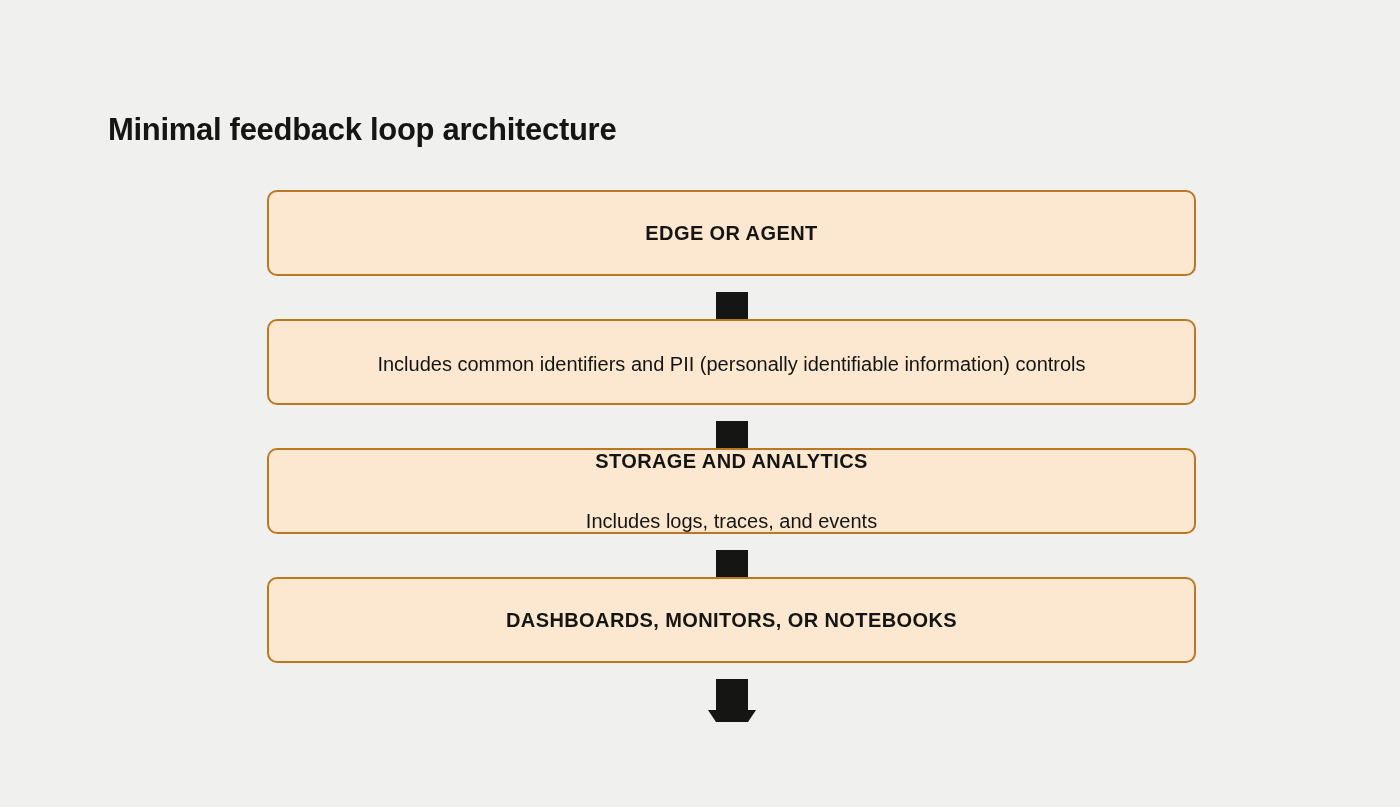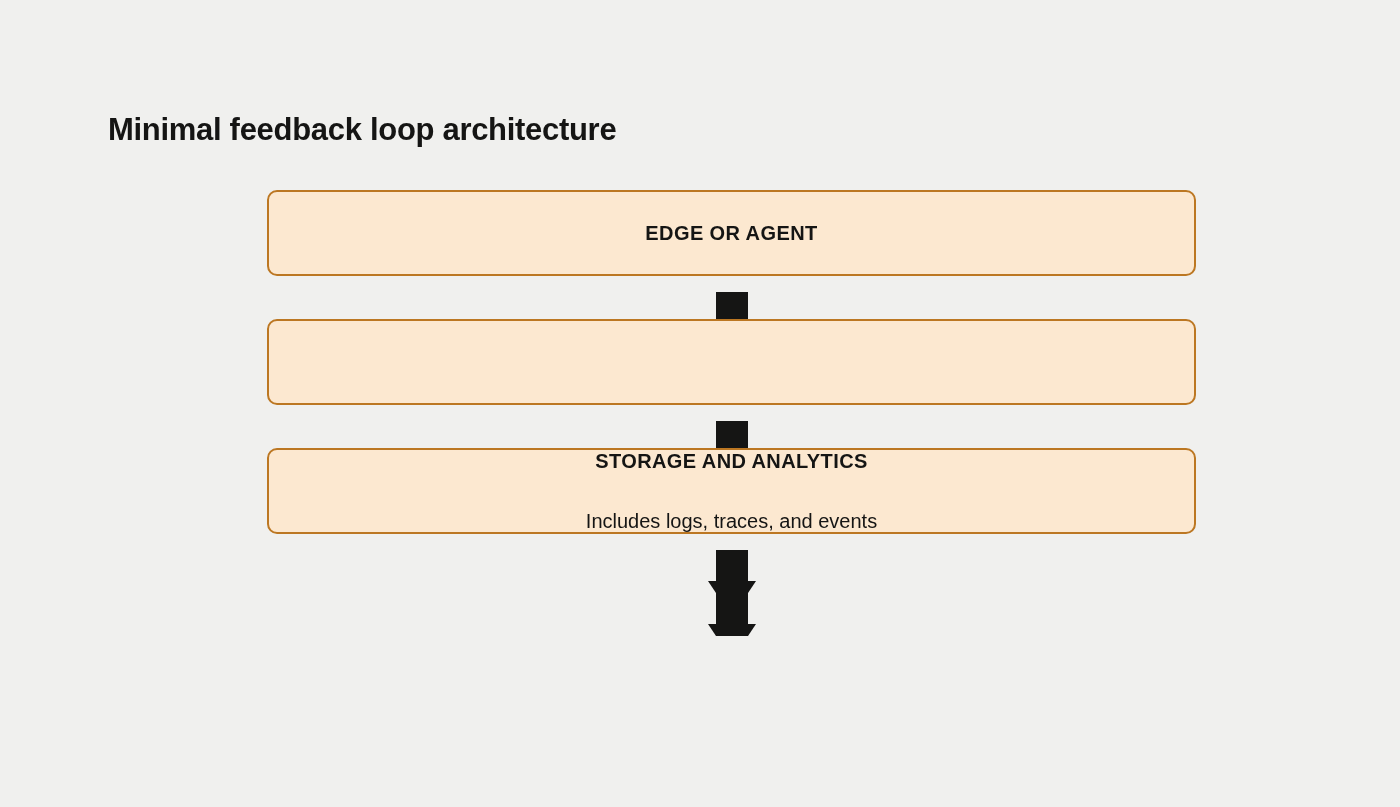--- a/index.html
+++ b/index.html
@@ -95,37 +95,42 @@
       <div class="node-title">EDGE OR AGENT</div>
 
     </div>
 
     <div class="connector">
       <div class="shaft"></div>
       <div class="head"></div>
     </div>
 
     <div class="node">
+      <div class="node-subtitle">Includes common identifiers and PII (personally identifiable information) controls</div>
     </div>
 
     <div class="connector">
       <div class="shaft"></div>
       <div class="head"></div>
     </div>
 
     <div class="node">
       <div class="node-title">STORAGE AND ANALYTICS</div>
       <div class="node-subtitle">Includes logs, traces, and events</div>
     </div>
 
     <div class="connector">
       <div class="shaft"></div>
       <div class="head"></div>
     </div>
 
+    <div class="node">
+      <div class="node-title">DASHBOARDS, MONITORS, OR NOTEBOOKS</div>
+
+    </div>
 
     <div class="connector">
       <div class="shaft"></div>
       <div class="head"></div>
     </div>
 
 
   </div>
 </div>
 

